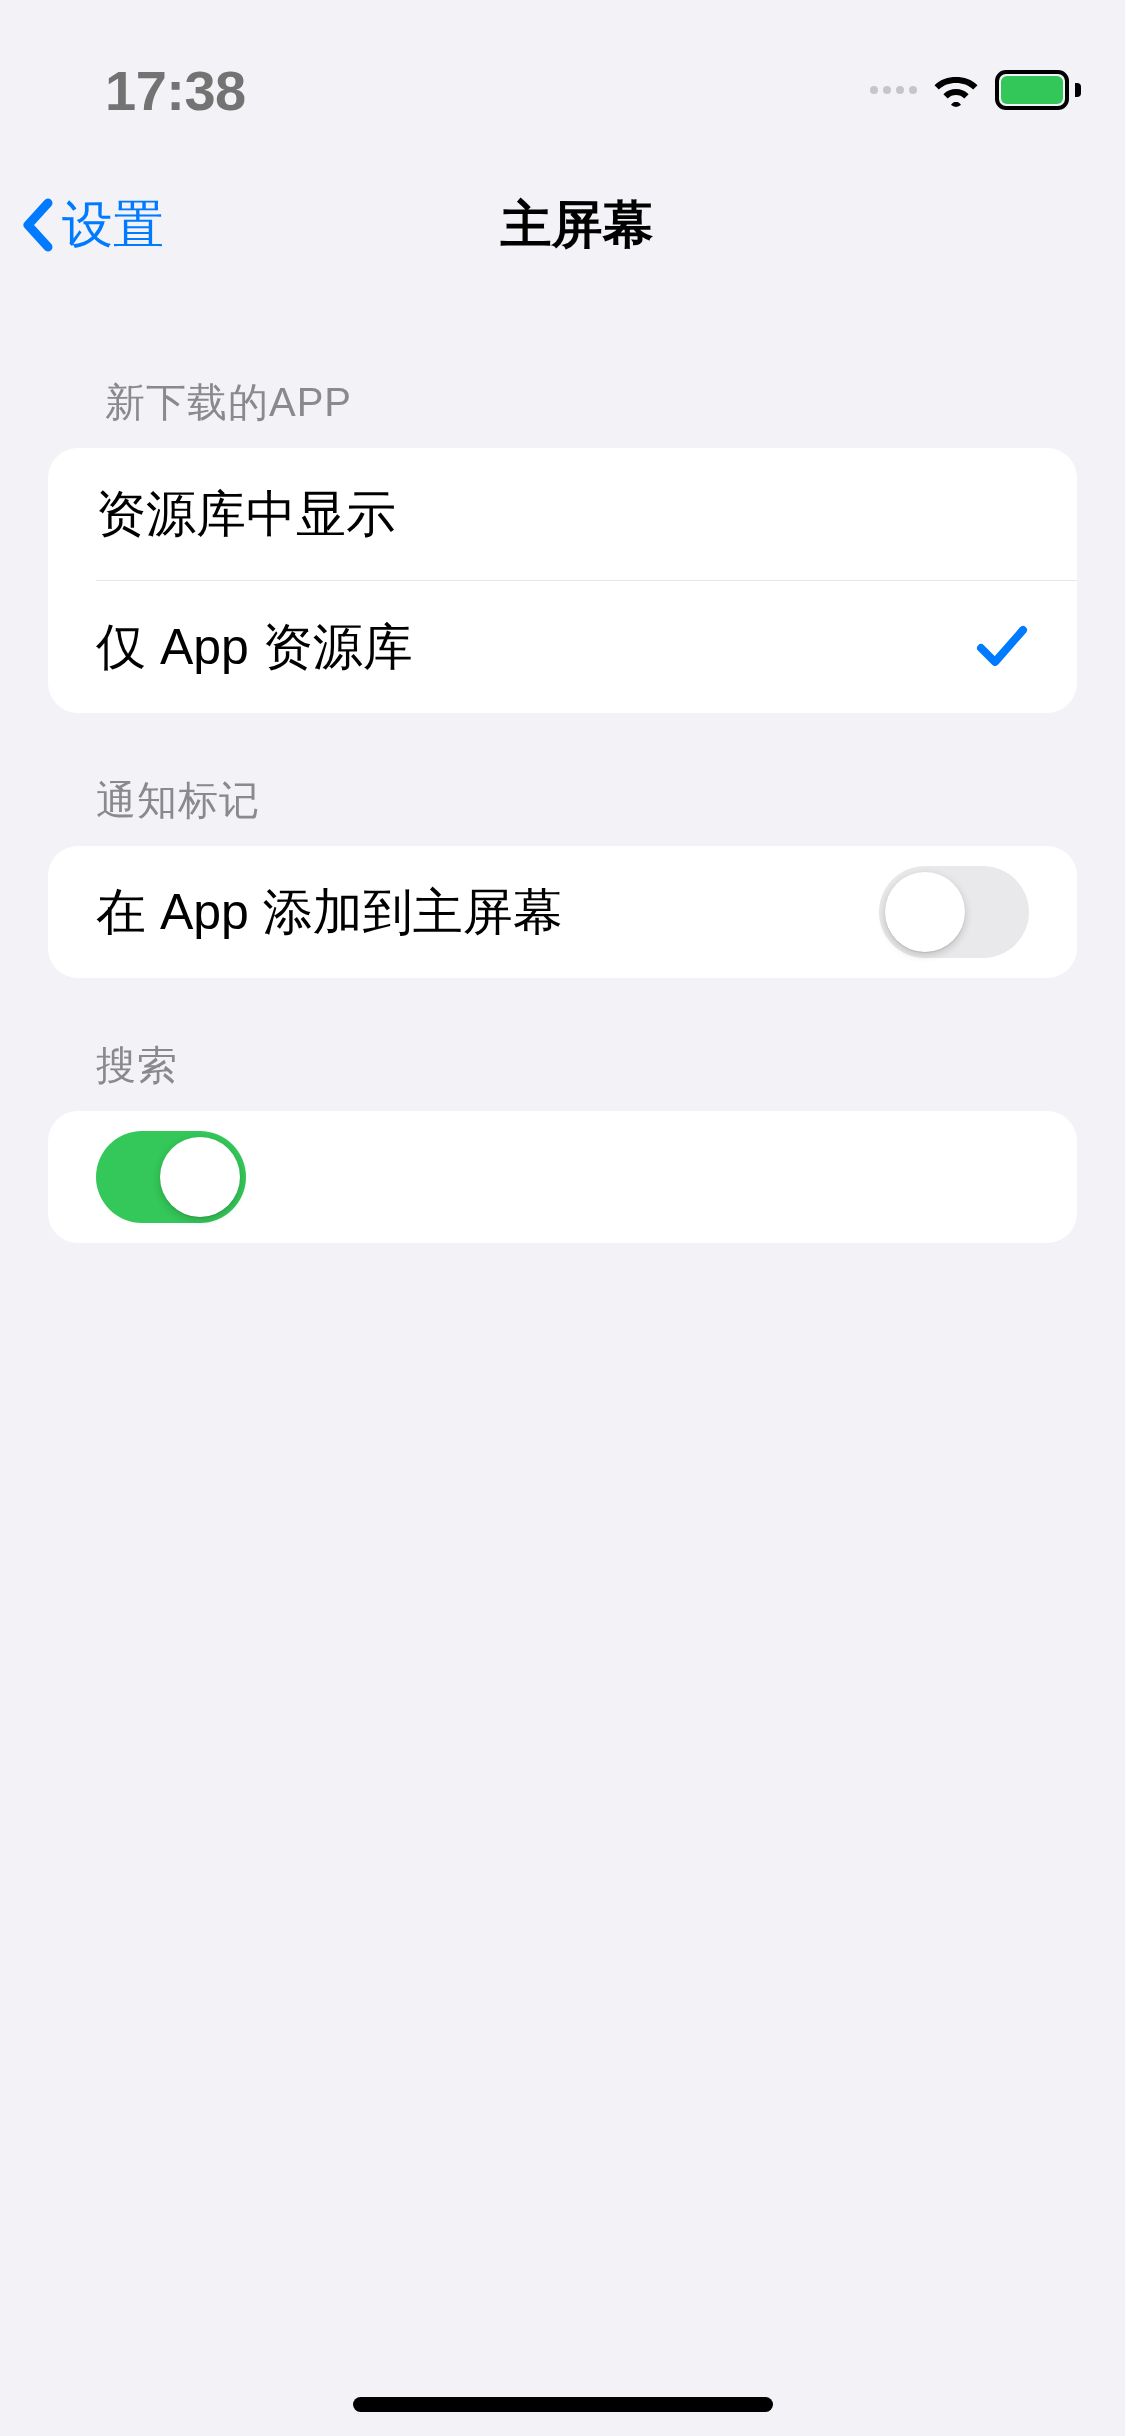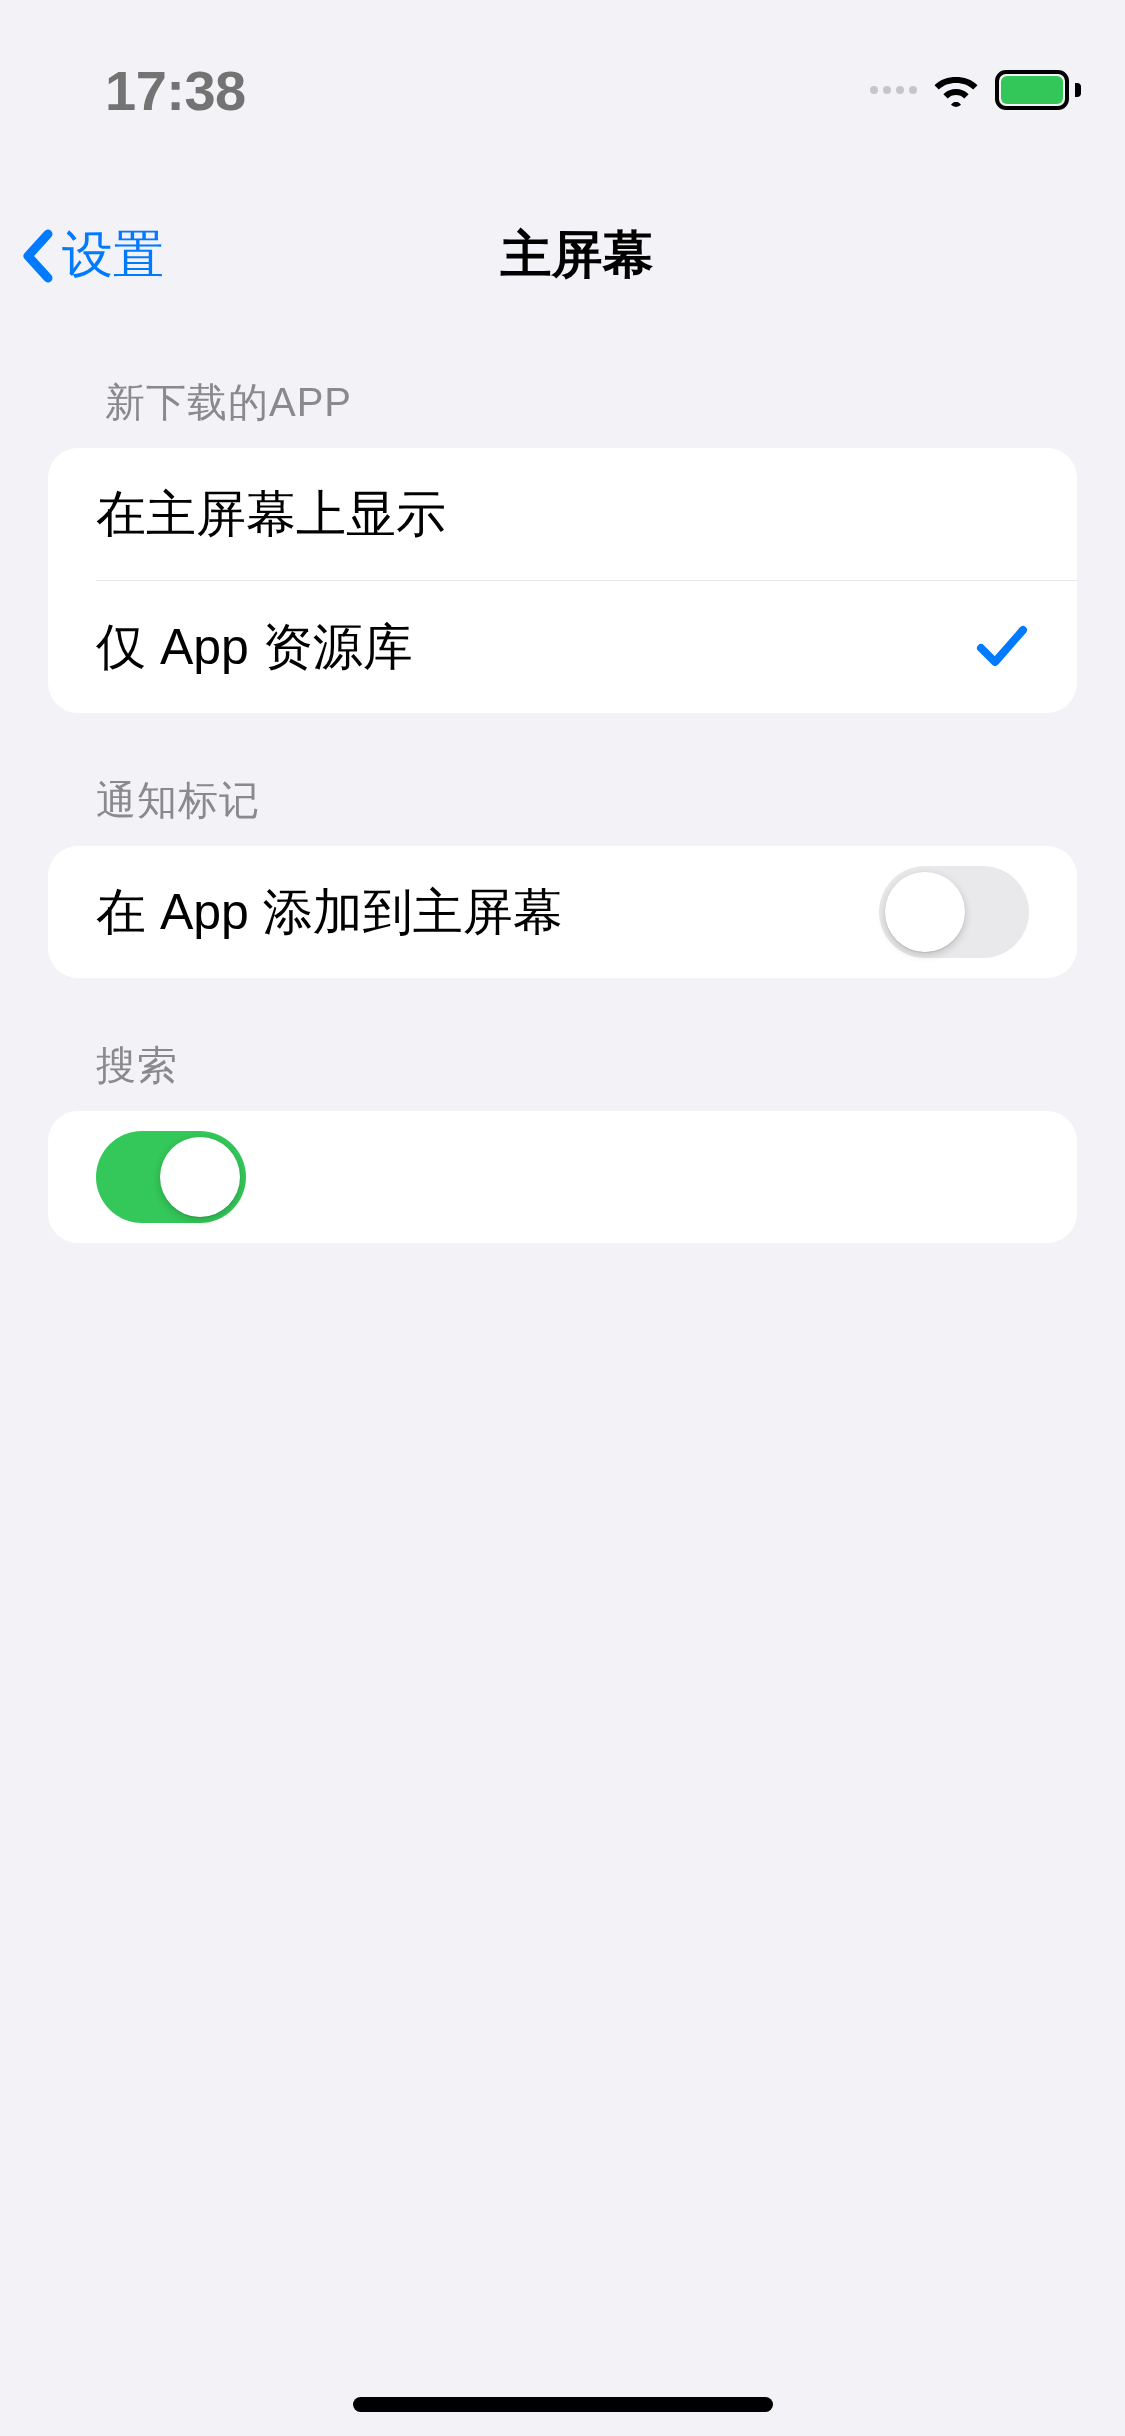--- a/index.html
+++ b/index.html
@@ -45,21 +45,21 @@
     .battery .nub {
       position: absolute; right: -6px; top: 13px; width: 6px; height: 14px; background: #000; border-top-right-radius: 4px; border-bottom-right-radius: 4px;
     }
 
     
     .nav-bar {
       position: absolute;
       top: 160px; left: 0; right: 8px;
       height: 130px;
       display: flex;
-      align-items: flex-end;
+      align-items: center;
     }
     .nav-back {
       position: absolute;
       left: 20px;
       display: flex;
       align-items: center;
       gap: 6px;
       color: #007aff;
       font-size: 51px;
     }
@@ -163,21 +163,21 @@
     <span>设置</span>
   </div>
   <div class="nav-title">主屏幕</div>
 </div>
 
 <div class="content">
 
   <div class="section-header first">新下载的APP</div>
   <div class="group">
     <div class="row">
-      <span class="label">在主屏幕上显示</span>
+      <span class="label">资源库中显示</span>
     </div>
     <div class="row-sep"></div>
     <div class="row">
       <span class="label">仅 App 资源库</span>
       <span class="checkmark">
         <svg width="54" height="50" viewBox="0 0 54 50">
             <path fill="none" stroke="#007aff" stroke-width="8" stroke-linecap="round" stroke-linejoin="round" d="M6 26 L20 40 L48 8"></path>
           </svg>
       </span>
     </div>

